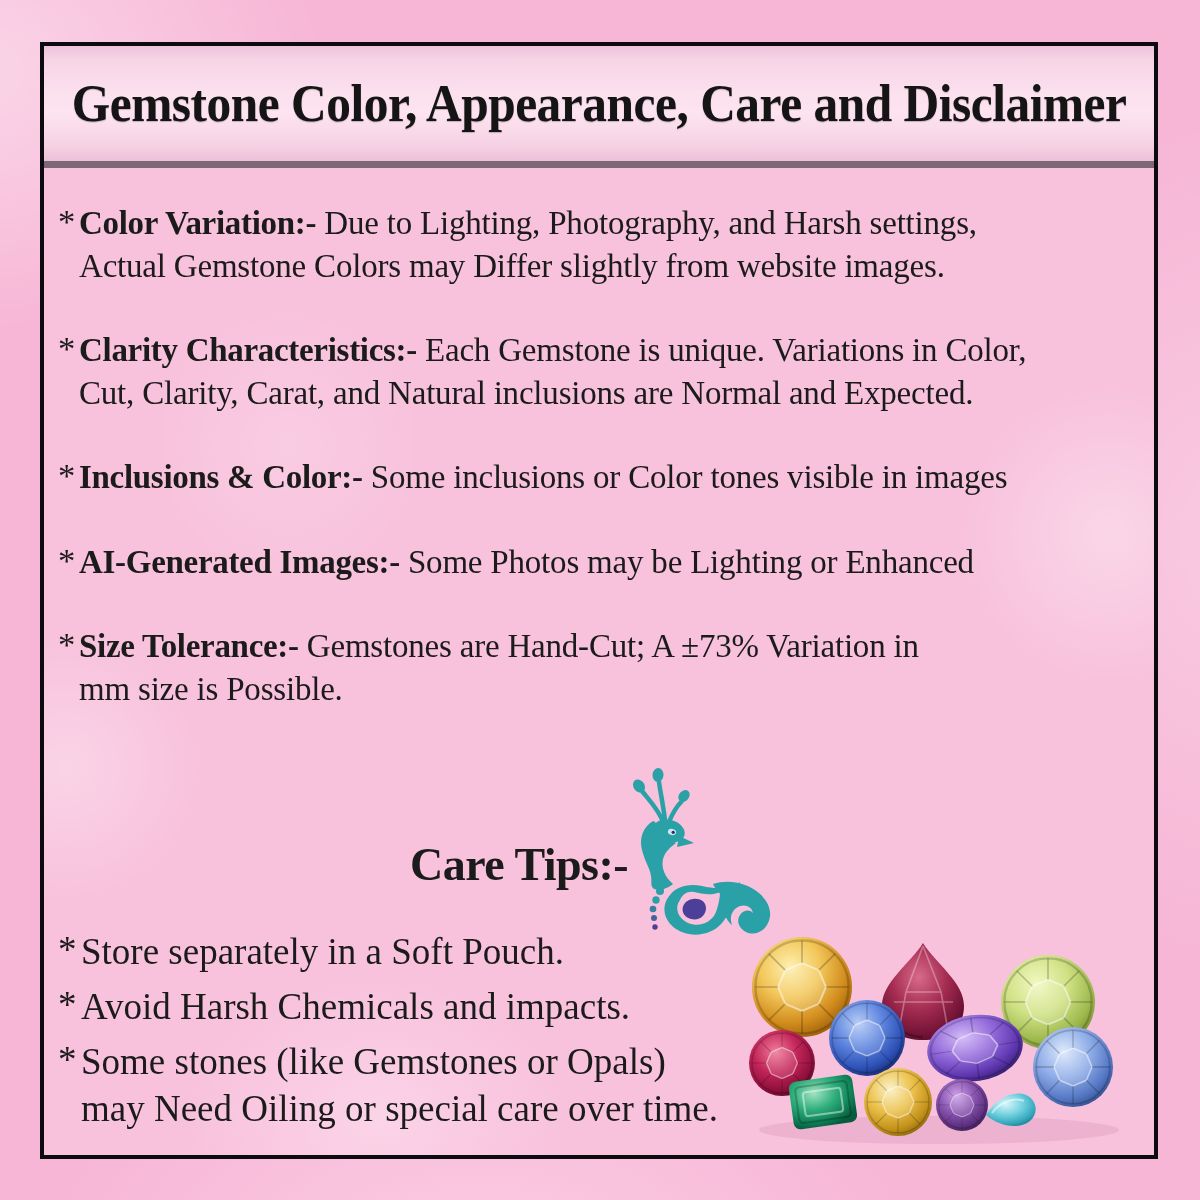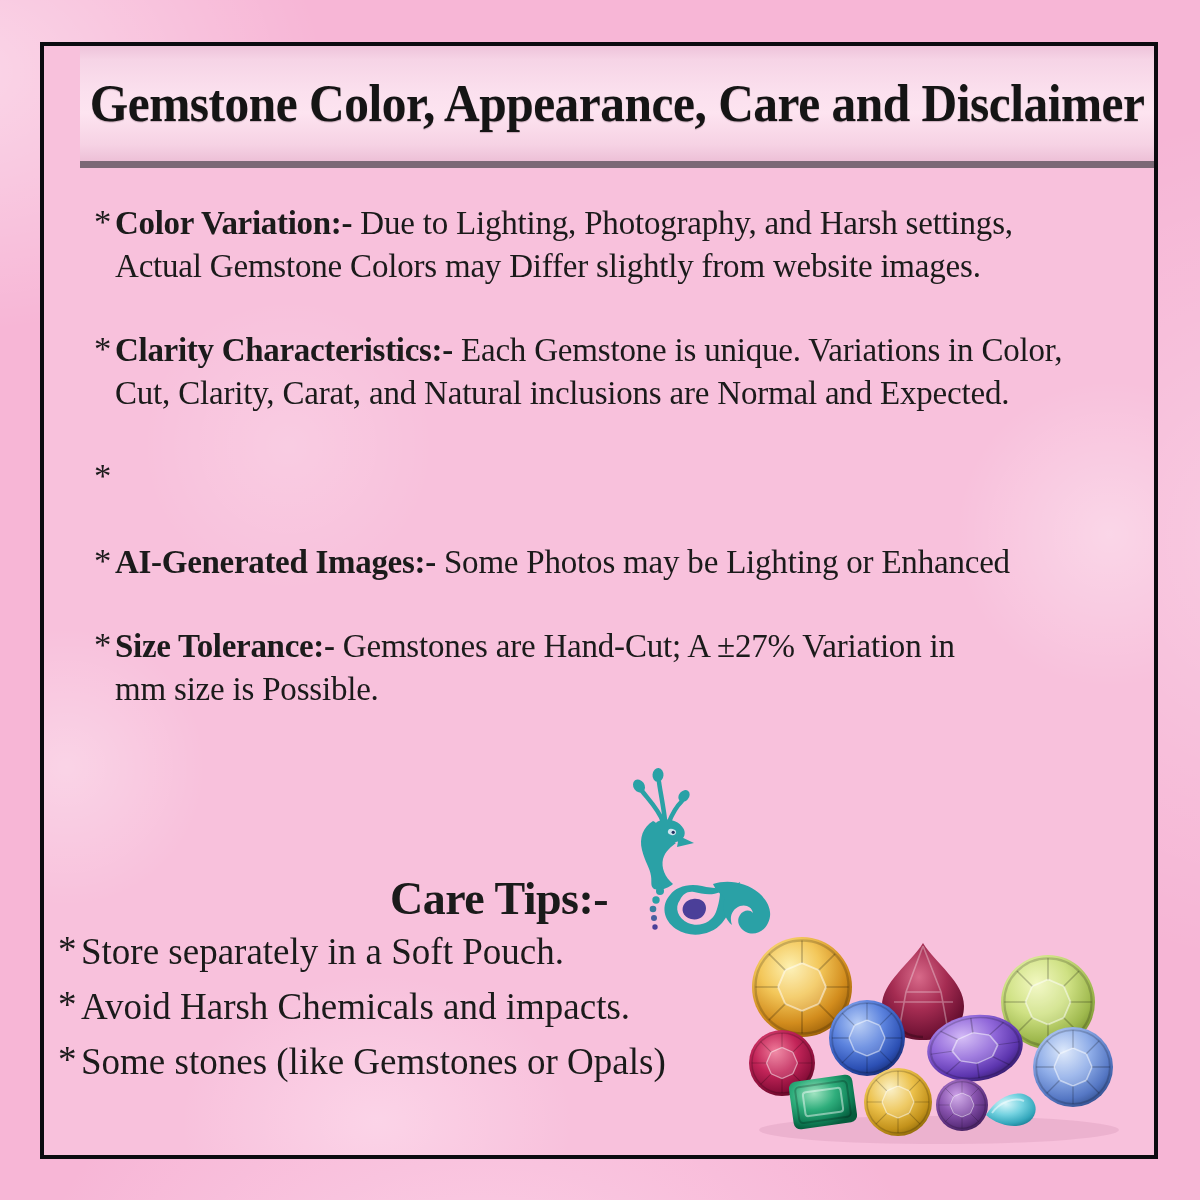--- a/index.html
+++ b/index.html
@@ -21,21 +21,20 @@
   }
   .frame{
     position:absolute; left:40px; top:42px; width:1118px; height:1117px;
     border:4px solid var(--border);
     background:
       radial-gradient(220px 220px at 96% 44%, rgba(255,255,255,.34), rgba(255,255,255,0) 70%),
       radial-gradient(200px 200px at 2% 65%, rgba(255,255,255,.30), rgba(255,255,255,0) 70%),
       radial-gradient(280px 210px at 30% 97%, rgba(255,230,243,.5), rgba(255,255,255,0) 70%),
       radial-gradient(210px 210px at 22% 36%, rgba(255,255,255,.18), rgba(255,255,255,0) 70%),
       var(--panel-bg);
-    padding-left: 36px;
   }
   .banner{
     height:122px; width:100%;
     display:flex; align-items:center; justify-content:center;
     background:linear-gradient(180deg,#eec3da 0%,#f6d4e6 12%,#fbe0ee 40%,#fde4f0 58%,#f6d2e4 86%,#edc0d7 100%);
     border-bottom:7px solid var(--banner-shadow);
   }
   .title{
     font-size:52px; font-weight:bold; color:#151515; white-space:nowrap;
     transform:scaleX(.95); transform-origin:center;
@@ -43,22 +42,22 @@
   }
   .bullets{ padding:34px 14px 0 14px; font-size:33px; }
   .bullet{
     position:relative; padding-left:21px; line-height:42.5px;
     margin-bottom:42px; letter-spacing:-.2px;
   }
   .bullet .star{ position:absolute; left:0; top:-2px; font-size:1.05em; }
   .bullet b{ letter-spacing:-.3px; }
   .l1{ white-space:nowrap; }
   .care-heading{
-    position:absolute; left:346px; top:792px; font-size:46px; font-weight:bold;
-    letter-spacing:-.5px; white-space:nowrap;margin-top:34px;
+    position:absolute; left:366px; top:792px; font-size:46px; font-weight:bold;
+    letter-spacing:-.5px; white-space:nowrap;
   }
   .peacock{ position:absolute; left:571px; top:714px; }
   .brand{
     position:absolute; left:724px; top:774px; font-size:84px;
     color:var(--brand-teal); letter-spacing:.42em; white-space:nowrap;
     font-weight:500;
   }
   .care-list{ position:absolute; left:14px; top:882px; font-size:37px; }
   .care-tip{ position:relative; padding-left:23px; line-height:47px; margin-bottom:8px; white-space:nowrap; }
   .care-tip .star{ position:absolute; left:0; top:-2px; }
@@ -81,31 +80,32 @@
       <span>Actual Gemstone Colors may Differ slightly from website images.</span>
     </div>
     <div class="bullet">
       <span class="star">*</span>
       <span class="l1"><b>Clarity Characteristics:-</b>
       <span>Each Gemstone is unique. Variations in Color,</span></span><br>
       <span>Cut, Clarity, Carat, and Natural inclusions are Normal and Expected.</span>
     </div>
     <div class="bullet">
       <span class="star">*</span>
-      <br>
+      <span class="l1"><b>Inclusions &amp; Color:-</b>
+      <span>Some inclusions or Color tones visible in images</span></span><br>
     </div>
     <div class="bullet">
       <span class="star">*</span>
       <span class="l1"><b>AI-Generated Images:-</b>
       <span>Some Photos may be Lighting or Enhanced</span></span><br>
     </div>
     <div class="bullet">
       <span class="star">*</span>
       <span class="l1"><b>Size Tolerance:-</b>
-      <span>Gemstones are Hand-Cut; A ±27% Variation in</span></span><br>
+      <span>Gemstones are Hand-Cut; A ±73% Variation in</span></span><br>
       <span>mm size is Possible.</span>
     </div>
   </div>
 
   <div class="care-heading">Care Tips:-</div>
 
   <svg class="peacock" width="170" height="190" viewBox="0 0 170 190">
     <g fill="#2aa1a6">
       <path d="M48,62 C44,50 34,40 27,31 M50,60 C48,44 45,30 44,22 M54,62 C58,52 62,46 67,41" fill="none" stroke="#2aa1a6" stroke-width="4.5" stroke-linecap="round"></path>
       <ellipse cx="24" cy="26" rx="5.5" ry="7" transform="rotate(-35 24 26)"></ellipse>
@@ -135,20 +135,21 @@
       <span class="star">*</span>
       <span>Store separately in a Soft Pouch.</span>
     </div>
     <div class="care-tip">
       <span class="star">*</span>
       <span>Avoid Harsh Chemicals and impacts.</span>
     </div>
     <div class="care-tip">
       <span class="star">*</span>
       <span>Some stones (like Gemstones or Opals)</span><br>
+      <span>may Need Oiling or special care over time.</span>
     </div>
   </div>
 
   <svg class="gems" width="430" height="222" viewBox="0 0 430 222">
     <defs>
       <radialGradient id="gcit" cx="38%" cy="30%" r="75%">
           <stop offset="0" stop-color="#fdf0b0"></stop>
           <stop offset=".4" stop-color="#f3c75a"></stop>
           <stop offset=".75" stop-color="#d28c1d"></stop>
           <stop offset="1" stop-color="#9a5f08"></stop>

